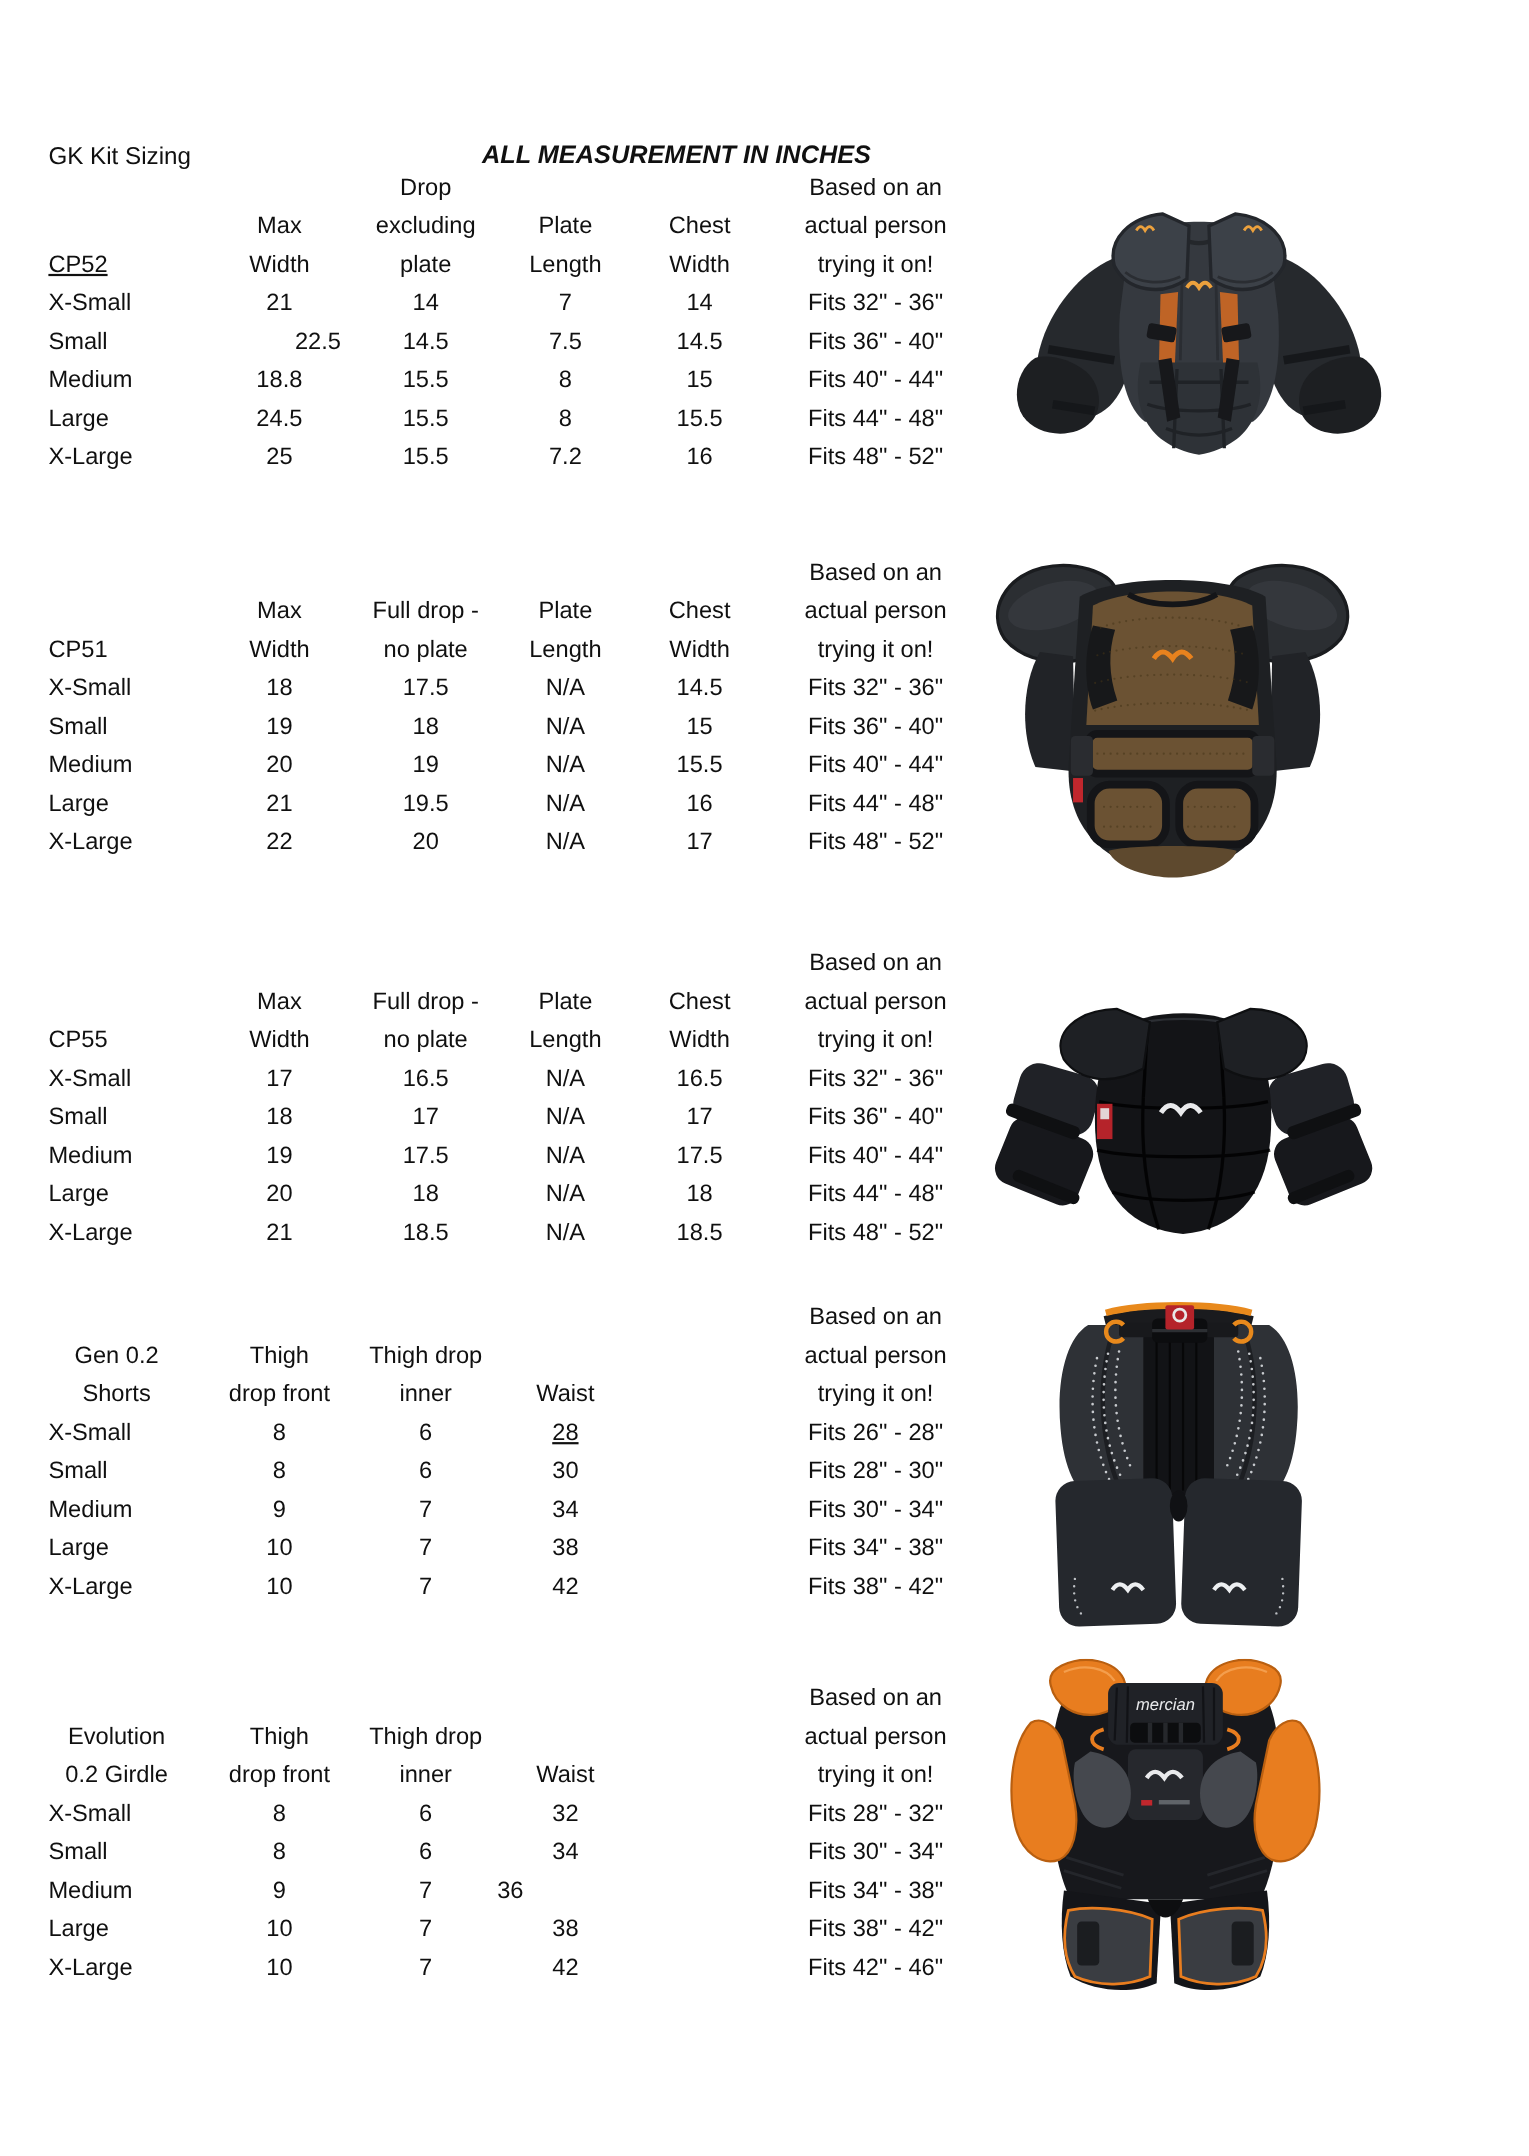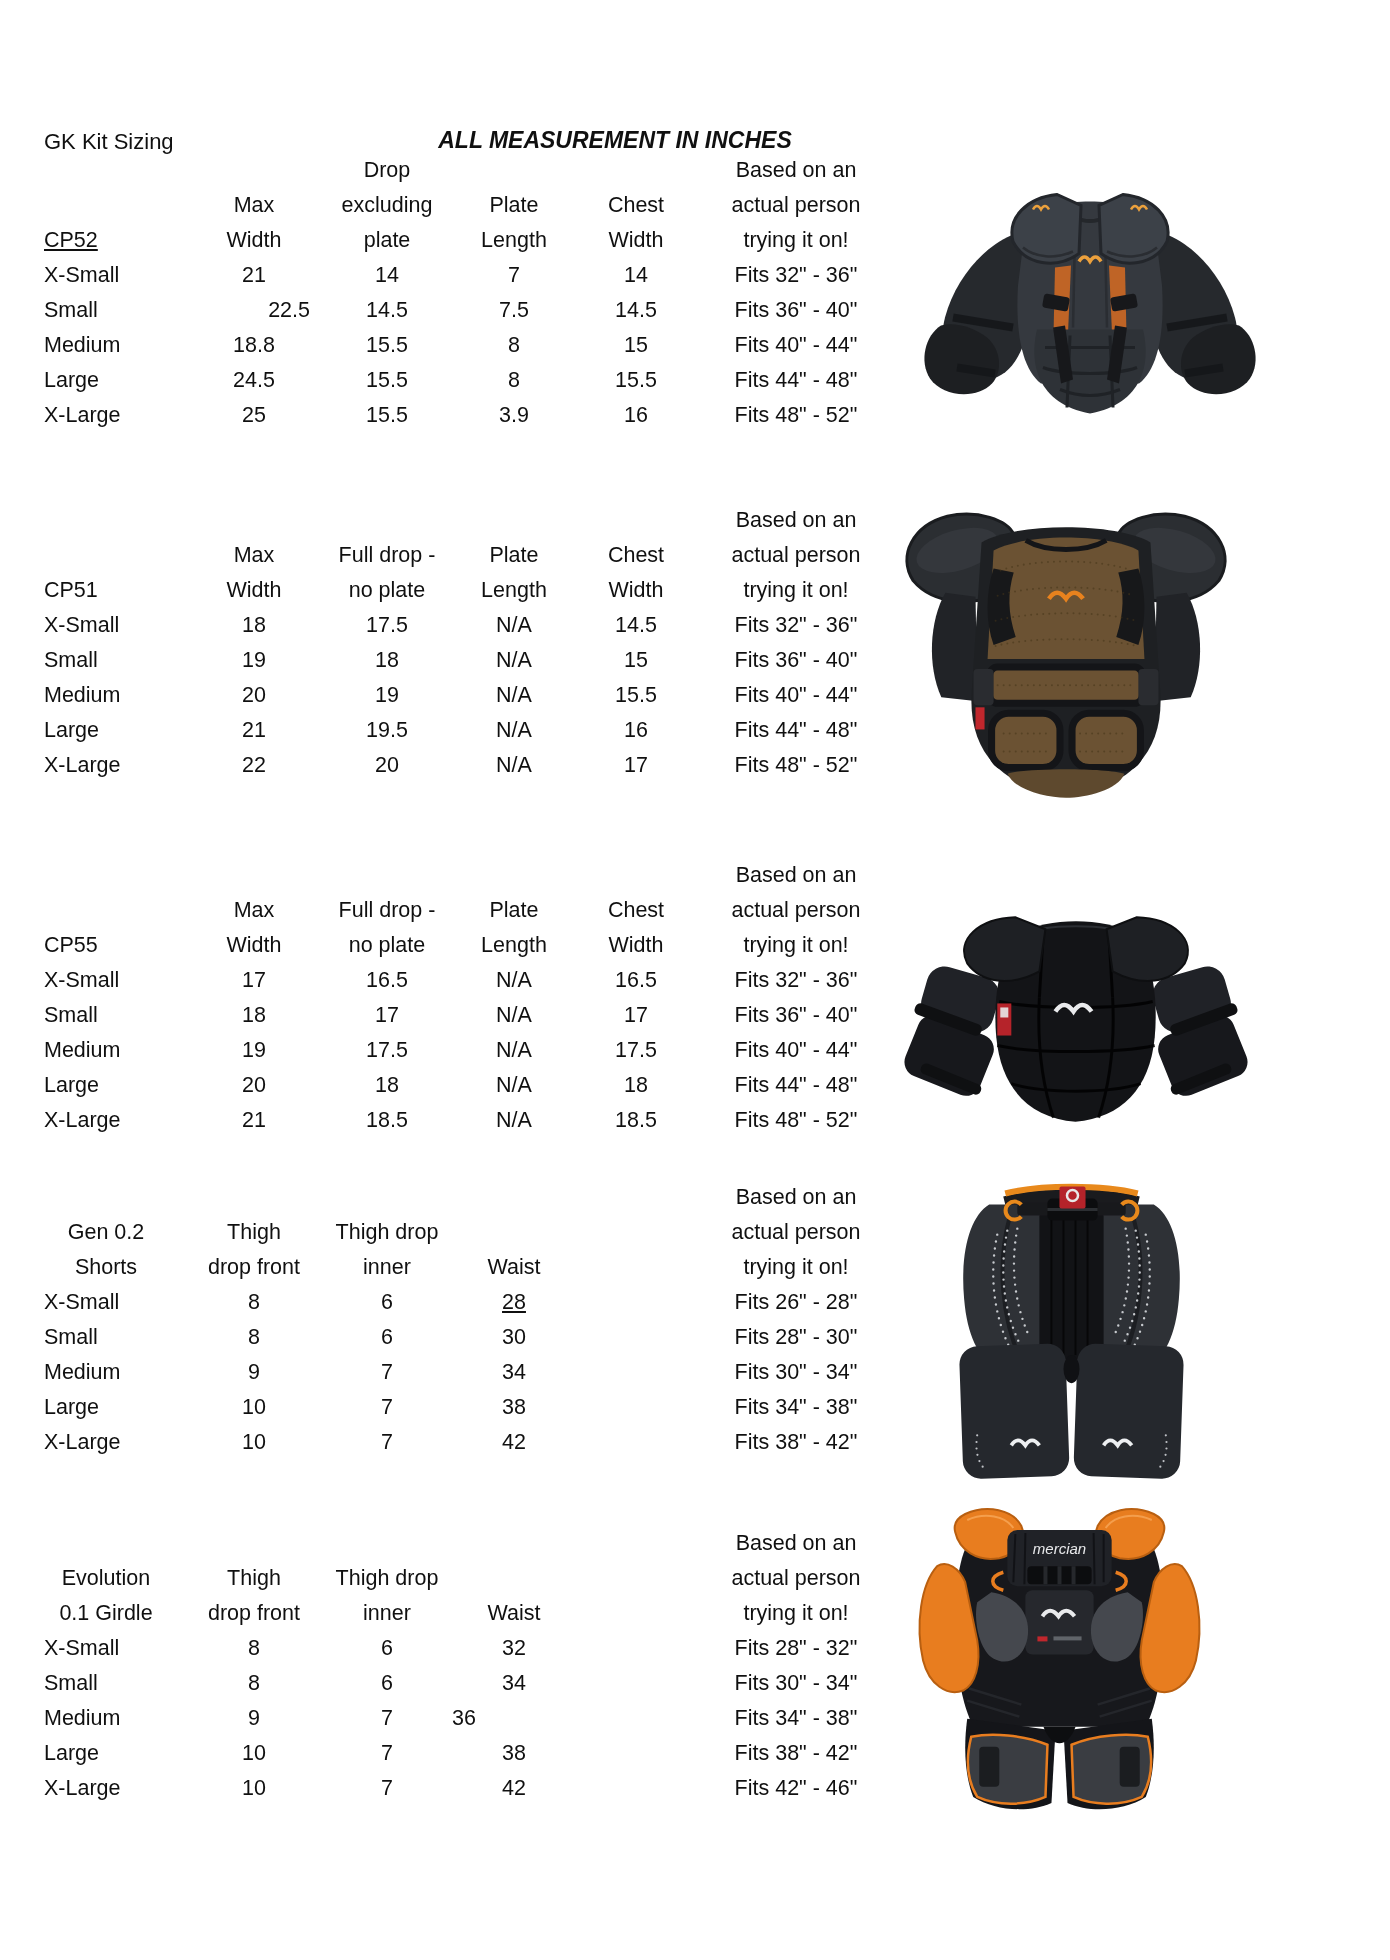--- a/index.html
+++ b/index.html
@@ -137,21 +137,21 @@
         <div class="cell" style="left: 44px; width: 150px; text-align: left;">
           <div class="line">X-Large</div>
         </div>
         <div class="cell" style="left: 198px; width: 112px; text-align: center;">
           <div class="line">25</div>
         </div>
         <div class="cell" style="left: 318px; width: 138px; text-align: center;">
           <div class="line">15.5</div>
         </div>
         <div class="cell" style="left: 452px; width: 124px; text-align: center;">
-          <div class="line">3.9</div>
+          <div class="line">7.2</div>
         </div>
         <div class="cell" style="left: 580px; width: 112px; text-align: center;">
           <div class="line">16</div>
         </div>
         <div class="cell" style="left: 692px; width: 208px; text-align: center;">
           <div class="line">Fits 48" - 52"</div>
         </div>
       </div>
     </section>
   <section class="size-table" style="top:503px">
@@ -516,21 +516,21 @@
         </div>
         <div class="cell" style="left: 692px; width: 208px; text-align: center;">
           <div class="line">Fits 38" - 42"</div>
         </div>
       </div>
     </section>
   <section class="size-table" style="top:1526px">
       <div class="thead">
         <div class="cell" style="left: 30px; width: 152px; text-align: center;">
           <div class="line">Evolution</div>
-          <div class="line">0.1 Girdle</div>
+          <div class="line">0.2 Girdle</div>
         </div>
         <div class="cell" style="left: 198px; width: 112px; text-align: center;">
           <div class="line">Thigh</div>
           <div class="line">drop front</div>
         </div>
         <div class="cell" style="left: 318px; width: 138px; text-align: center;">
           <div class="line">Thigh drop</div>
           <div class="line">inner</div>
         </div>
         <div class="cell" style="left: 452px; width: 124px; text-align: center;">

